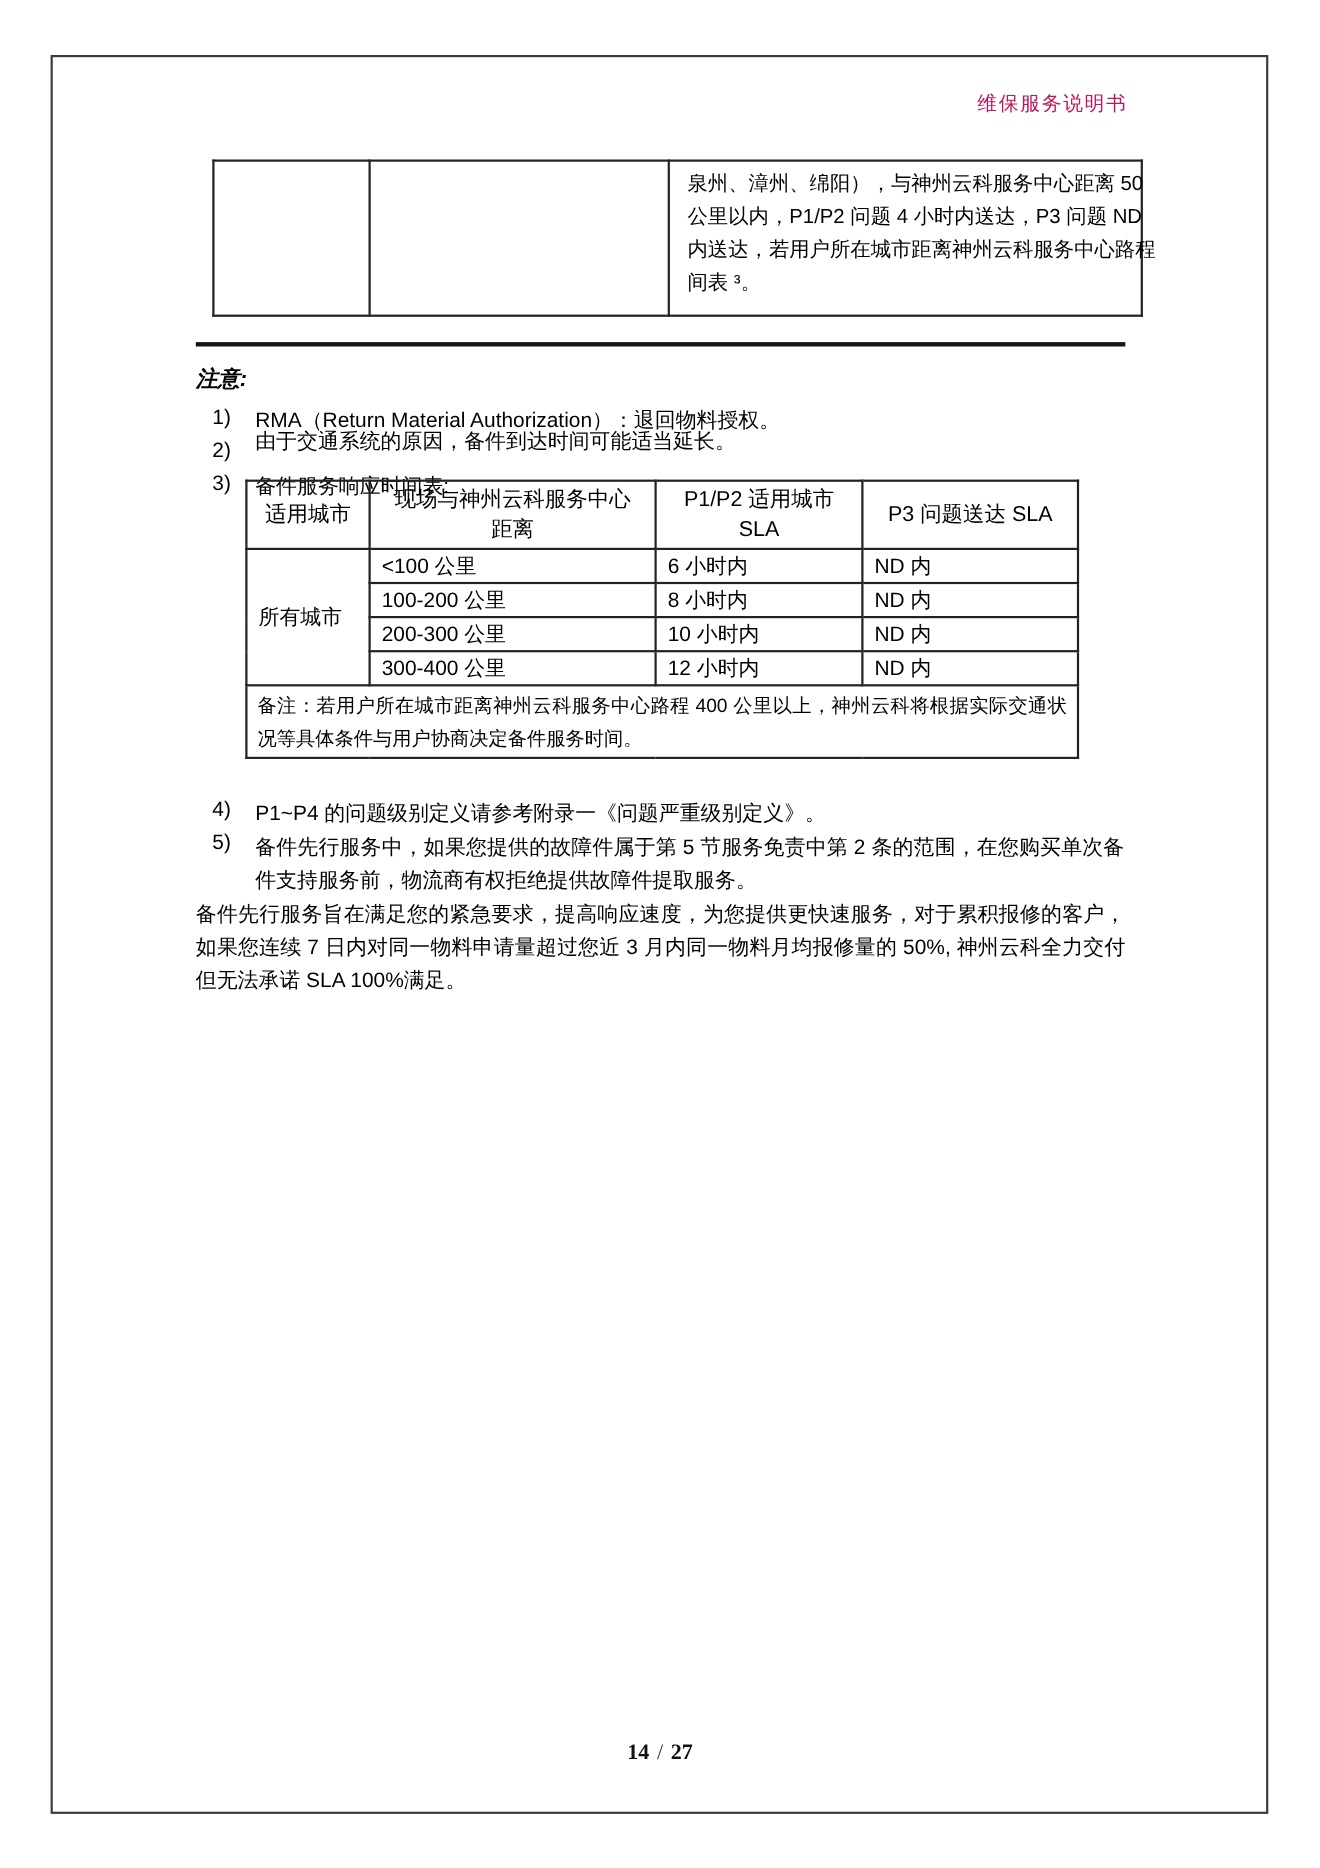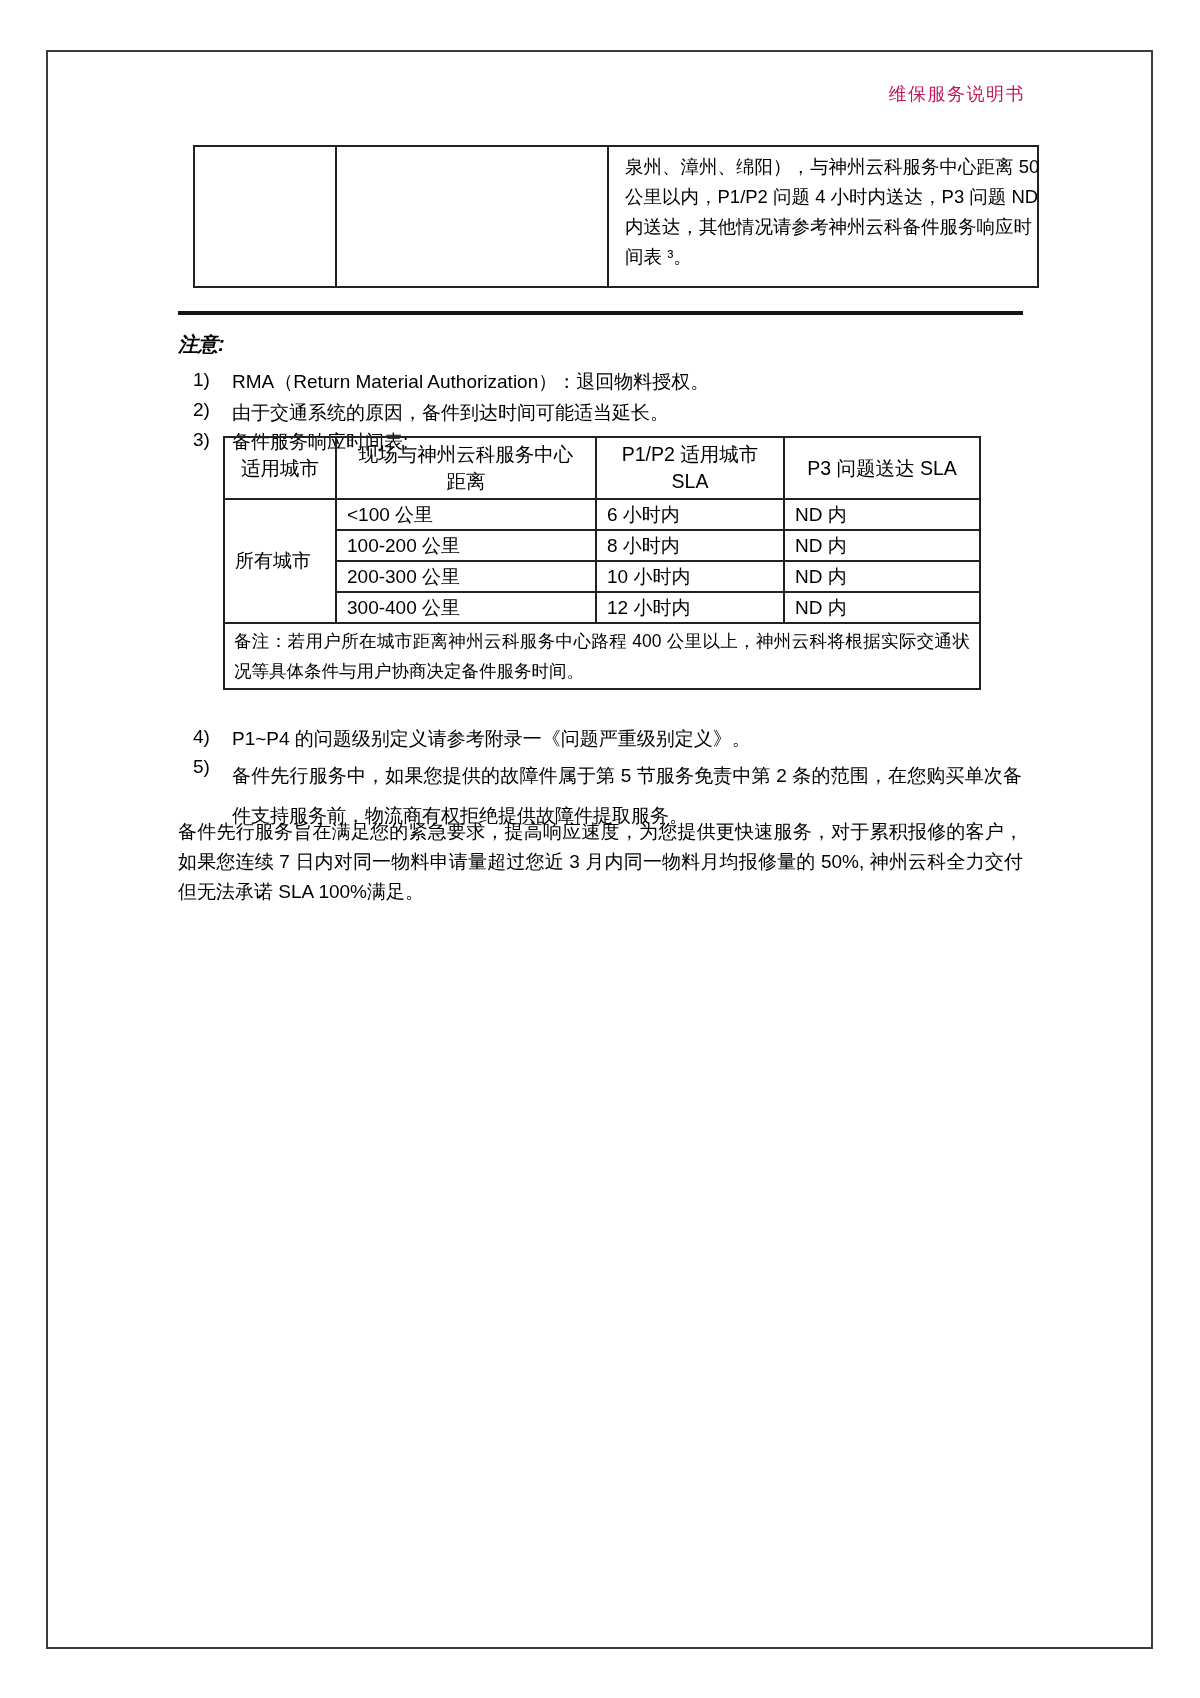--- a/index.html
+++ b/index.html
@@ -22,21 +22,21 @@
   }
   table.cont td { border:2px solid #222222; vertical-align:top; }
   td.cont-text { padding:5px 10px 0 16px; }
   .cont-line { font-size:18.5px; line-height:30px; white-space:nowrap; }
   
   .rule { position:absolute; left:178px; top:311px; width:845px; height:4px; background:#151515; }
   
   .notice { position:absolute; left:178px; top:331px; font-size:20px; font-weight:bold;font-style:italic; }
   .num { position:absolute; left:193px; width:34px; font-size:19px; }
   .itx { position:absolute; left:232px; font-size:19px; }
-  .itx.wrap { width:790px; line-height:40px; text-align:justify; }
+  .itx.wrap { width:790px; line-height:30px; text-align:justify; }
   
   table.resp {
     position:absolute; left:223px; top:436px; width:756px;
     border-collapse:collapse; table-layout:fixed;
   }
   table.resp th, table.resp td { border:2px solid #222222; }
   table.resp th { height:60px; font-weight:normal; font-size:19.5px; text-align:center; vertical-align:middle; padding:0 4px; }
   .hline { line-height:27px; }
   tr.drow td { height:29px; font-size:19px; padding:0 6px 0 10px; vertical-align:middle; }
   td.city { text-align:left; font-size:19px; padding:0; }
@@ -72,36 +72,36 @@
         <col style="width:272px">
         <col style="width:430px">
     </colgroup>
     <tbody>
         <tr>
       <td></td>
       <td></td>
       <td class="cont-text">
         <div class="cont-line">泉州、漳州、绵阳），与神州云科服务中心距离 50</div>
         <div class="cont-line">公里以内，P1/P2 问题 4 小时内送达，P3 问题 ND</div>
-        <div class="cont-line">内送达，其他情况请参考神州云科备件服务响应时</div>
+        <div class="cont-line">内送达，若用户所在城市距离神州云科服务中心路程</div>
         <div class="cont-line">间表 ³。</div>
       </td>
     </tr>
   </tbody>
     </table>
 
   <div class="rule"></div>
 
   <div class="notice">注意:</div>
 
   <div class="num" style="top:369px">1)</div>
   <div class="itx" style="top:369px">RMA（Return Material Authorization）：退回物料授权。</div>
 
   <div class="num" style="top:399px">2)</div>
-  <div class="itx" style="top:400px">由于交通系统的原因，备件到达时间可能适当延长。</div>
+  <div class="itx" style="top:388px">由于交通系统的原因，备件到达时间可能适当延长。</div>
 
   <div class="num" style="top:429px">3)</div>
   <div class="itx" style="top:429px">备件服务响应时间表:</div>
 
   <table class="resp">
     <colgroup>
       <col style="width:112px">
         <col style="width:260px">
         <col style="width:188px">
         <col style="width:196px">
@@ -151,14 +151,17 @@
     </table>
 
   <div class="num" style="top:726px">4)</div>
   <div class="itx" style="top:726px">P1~P4 的问题级别定义请参考附录一《问题严重级别定义》。</div>
 
   <div class="num" style="top:756px">5)</div>
   <div class="itx wrap" style="top:756px">备件先行服务中，如果您提供的故障件属于第 5 节服务免责中第 2 条的范围，在您购买单次备件支持服务前，物流商有权拒绝提供故障件提取服务。</div>
 
   <div class="closing">备件先行服务旨在满足您的紧急要求，提高响应速度，为您提供更快速服务，对于累积报修的客户，如果您连续 7 日内对同一物料申请量超过您近 3 月内同一物料月均报修量的 50%, 神州云科全力交付但无法承诺 SLA 100%满足。</div>
 
+  <div class="footer">
+    <span class="pg">14</span><span class="sep">/</span><span class="pg">27</span>
+  </div>
 
 </div>
 
 </body></html>

